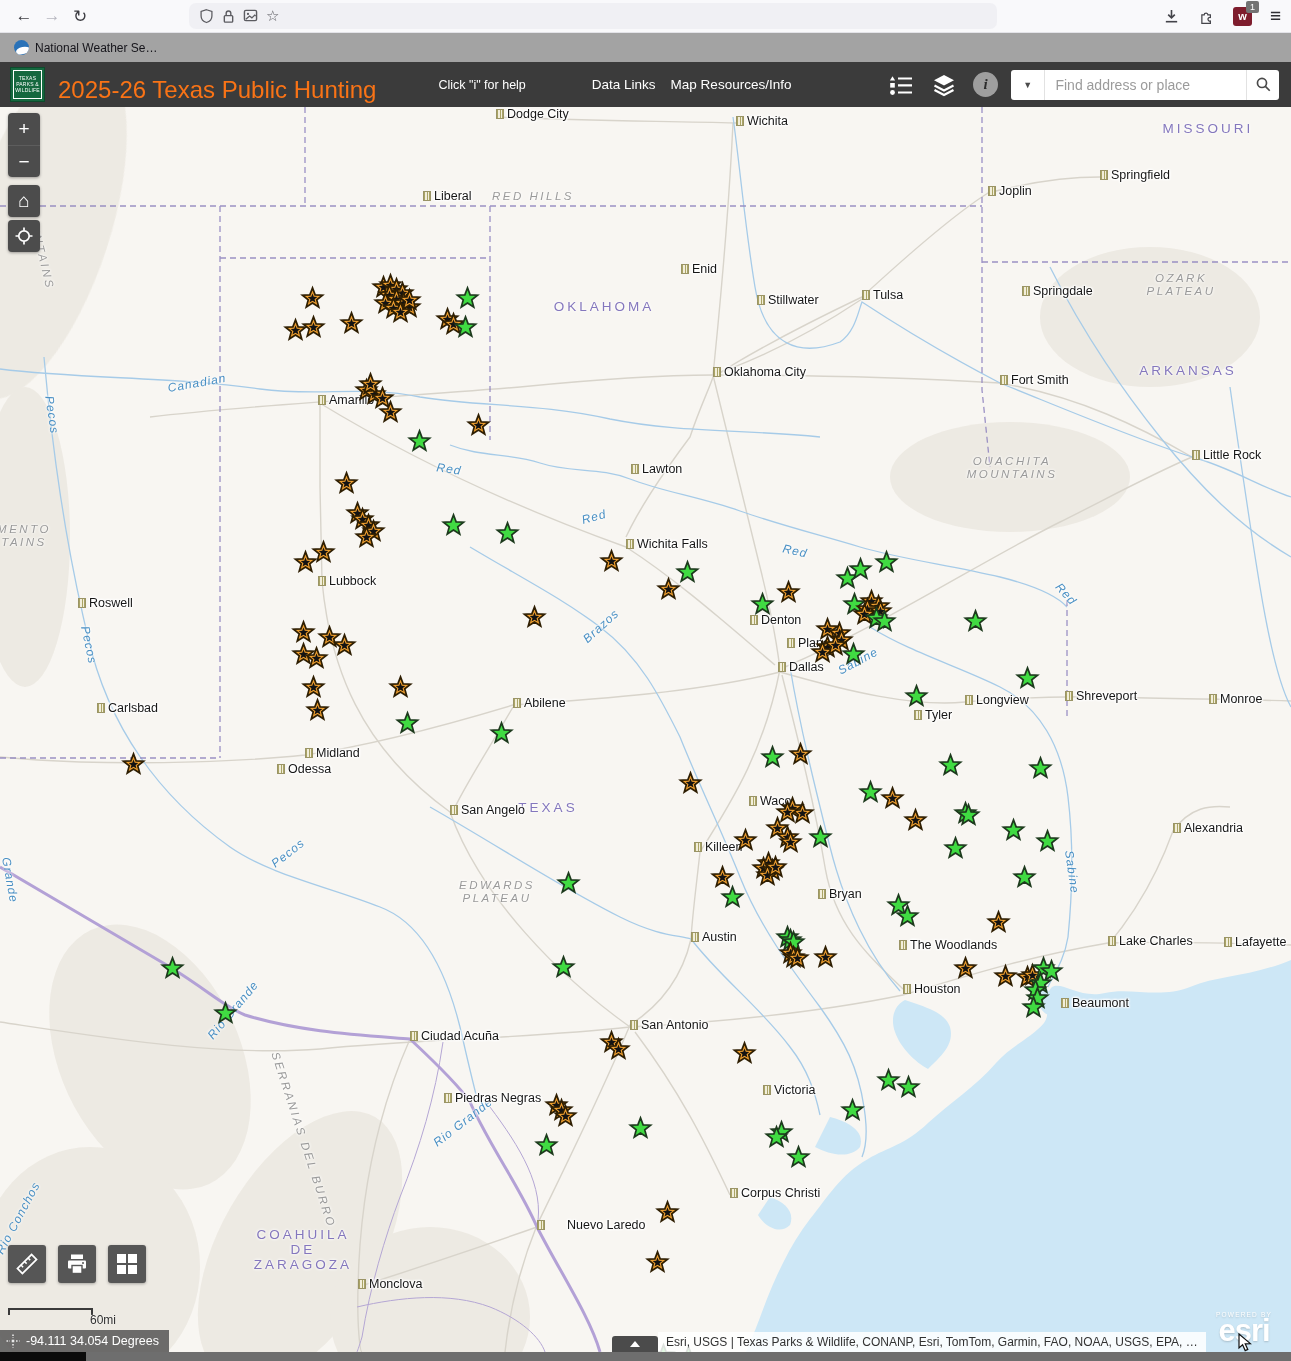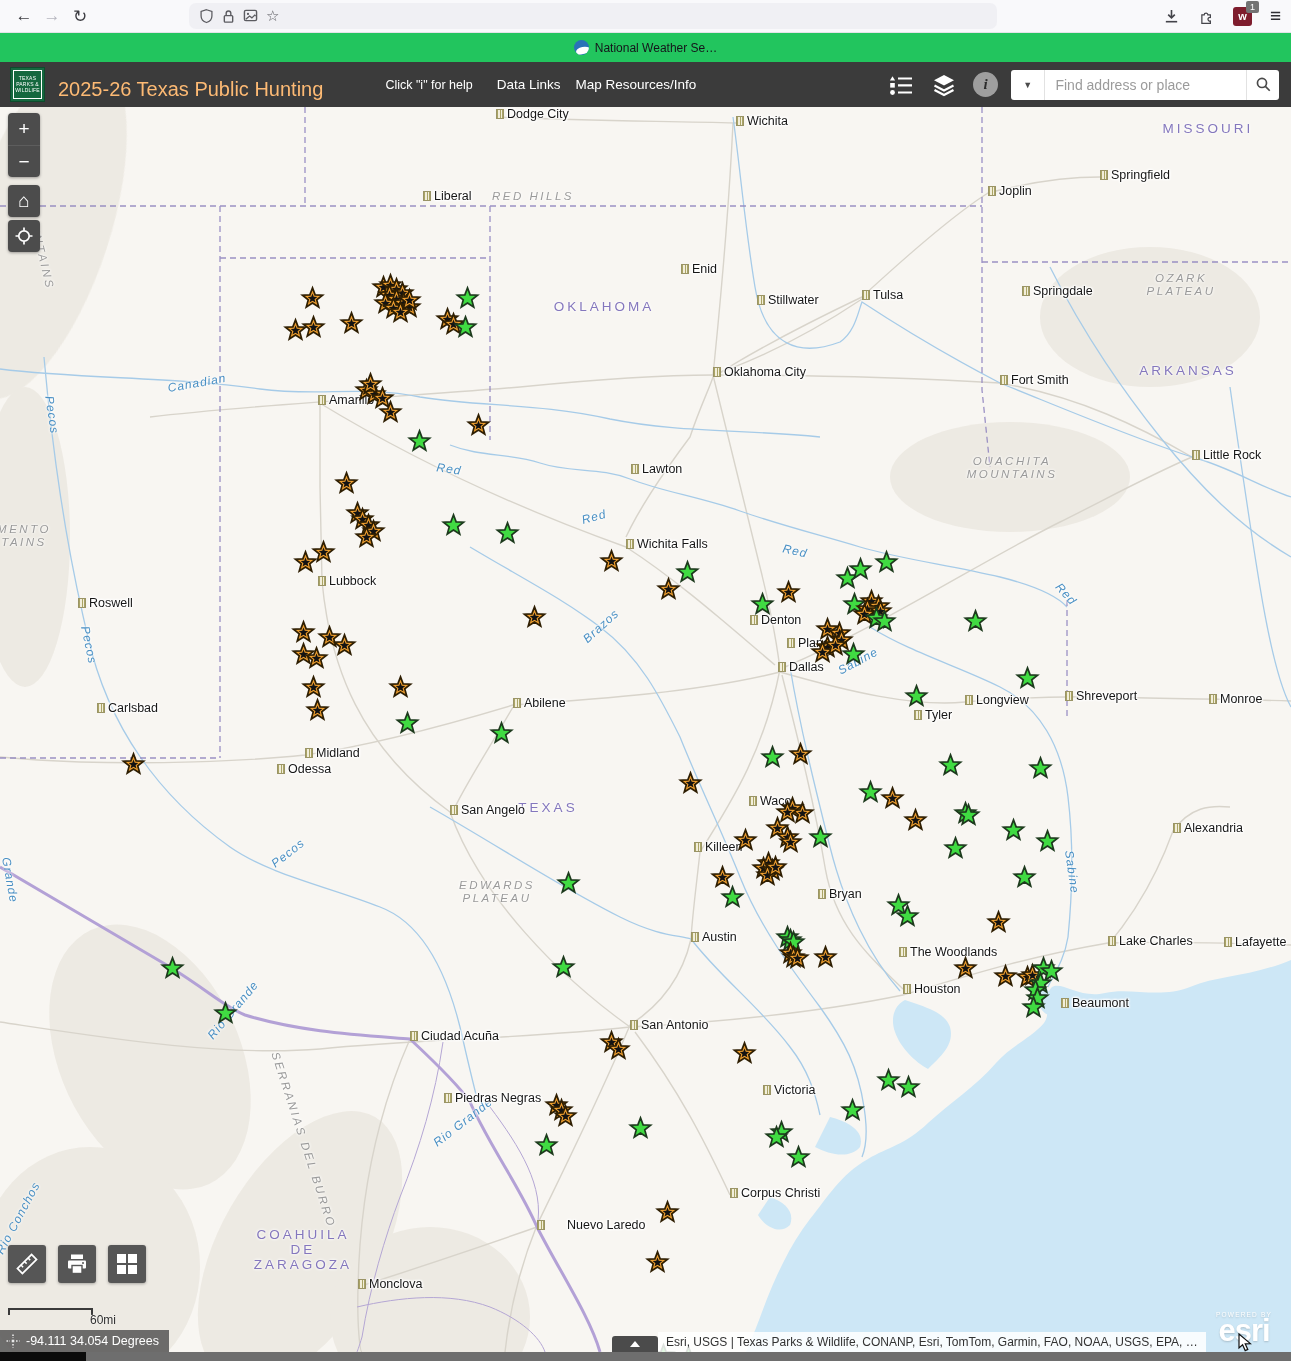--- a/index.html
+++ b/index.html
@@ -17,35 +17,35 @@
   .url-text { flex:1; font-size:13px; color:#7a7a82; white-space:nowrap; overflow:hidden; }
   .url-text .domain { color:#15141a; }
   .star-btn { color:#5b5b60; font-size:15px; }
   .chrome-right { margin-left:auto; display:flex; align-items:center; gap:18px; }
   .chrome-icon { color:#44444a; display:flex; align-items:center; justify-content:center; }
   .ext-shield { position:relative; width:19px; height:19px; background:#7e1d2d; border-radius:3px;
     color:#fff; font-size:11px; font-weight:bold; display:flex; align-items:center; justify-content:center; }
   .ext-badge { position:absolute; top:-6px; right:-7px; background:#737373; color:#fff;
     font-size:9px; font-weight:normal; padding:1px 4px; border-radius:2px; }
   .menu-btn { font-size:19px; color:#2e2e33; }
-  .bookmarks-bar { height:29px; background:#22c55e; display:flex; align-items:center; padding:0 14px;justify-content:center; }
+  .bookmarks-bar { height:29px; background:#a3a3a3; display:flex; align-items:center; padding:0 14px; }
   .bm-item { display:flex; align-items:center; gap:6px; font-size:12px; color:#15141a; }
   .bm-fav { width:15px; height:15px; border-radius:50%; background:#2a72b8; position:relative; overflow:hidden; }
   .bm-fav::after { content:""; position:absolute; left:2px; top:7px; width:14px; height:7px;
     background:#fff; border-radius:50% 50% 0 0; transform:rotate(-12deg); }
 
   
   .app-header { height:45px; background:#3b3b3b; display:flex; align-items:center; padding:0 10px; }
   .tpwd-logo { width:35px; height:35px; background:#15683f; border:1px solid #0d4b2c;
     display:flex; flex-direction:column; align-items:center; justify-content:center; gap:1px;
     outline:1px solid #fff; outline-offset:-4px; }
   .tpwd-logo span { color:#fff; font-size:5px; line-height:5px; letter-spacing:.2px; }
-  .app-title { color:#fdba74; font-size:20px; margin-left:13px; white-space:nowrap;margin-top:10px; }
+  .app-title { color:#f97316; font-size:24px; margin-left:13px; white-space:nowrap;margin-top:10px; }
   .hdr-help { color:#fff; font-size:12.5px; margin-left:62px; white-space:nowrap; }
-  .hdr-link { color:#fff; font-size:13.5px; margin-left:24px; cursor:pointer; white-space:nowrap; }
+  .hdr-link { color:#fff; font-size:13.5px; margin-left:66px; cursor:pointer; white-space:nowrap; }
   .hdr-link + .hdr-link { margin-left:15px; }
   .hdr-icons { margin-left:auto; display:flex; align-items:center; gap:15px; }
   .hdr-icon { width:28px; height:28px; display:flex; align-items:center; justify-content:center; }
   .info-circle { width:25px; height:25px; border-radius:50%; background:#9e9e9e; color:#2c2c2c;
     font-family:"Liberation Serif", serif; font-style:italic; font-weight:bold; font-size:15px;
     display:flex; align-items:center; justify-content:center; }
   .search-widget { display:flex; align-items:center; width:268px; height:30px; background:#fff;
     border-radius:3px; margin-left:13px; margin-right:2px; overflow:hidden; }
   .search-caret { width:36px; height:100%; display:flex; align-items:center; justify-content:center;
     color:#4c4c4c; font-size:9px; border-right:1px solid #e2e2e2; }
@@ -450,21 +450,21 @@
         <span class="city-name">Killeen</span>
       </div>
       <div class="city-label" style="left: 818px; top: 787px;">
         <span class="city-icon"></span>
         <span class="city-name">Bryan</span>
       </div>
       <div class="city-label" style="left: 691px; top: 830px;">
         <span class="city-icon"></span>
         <span class="city-name">Austin</span>
       </div>
-      <div class="city-label" style="left: 899px; top: 838px; margin-top: 7px;">
+      <div class="city-label" style="left: 899px; top: 838px;">
         <span class="city-icon"></span>
         <span class="city-name">The Woodlands</span>
       </div>
       <div class="city-label" style="left: 1173px; top: 721px;">
         <span class="city-icon"></span>
         <span class="city-name">Alexandria</span>
       </div>
       <div class="city-label" style="left: 1108px; top: 834px;">
         <span class="city-icon"></span>
         <span class="city-name">Lake Charles</span>

